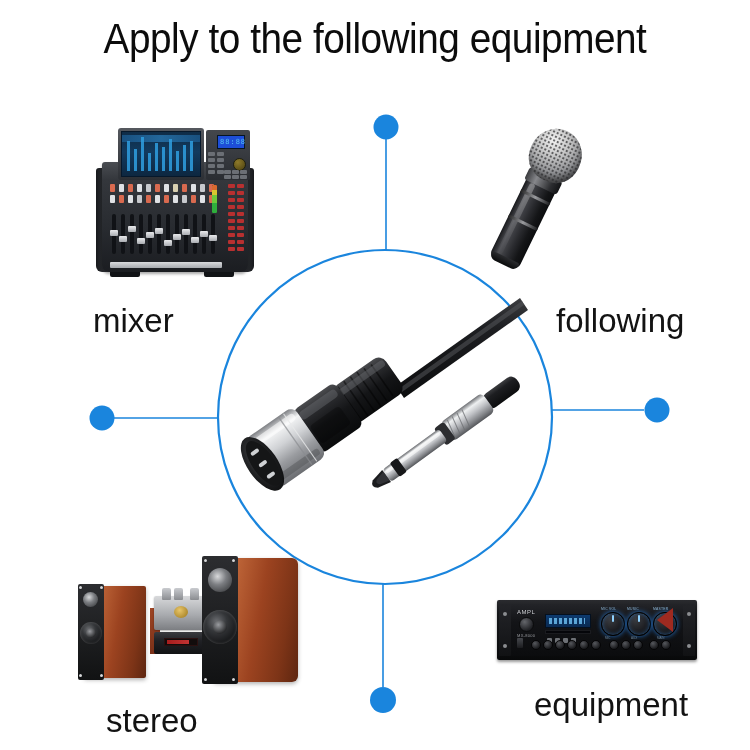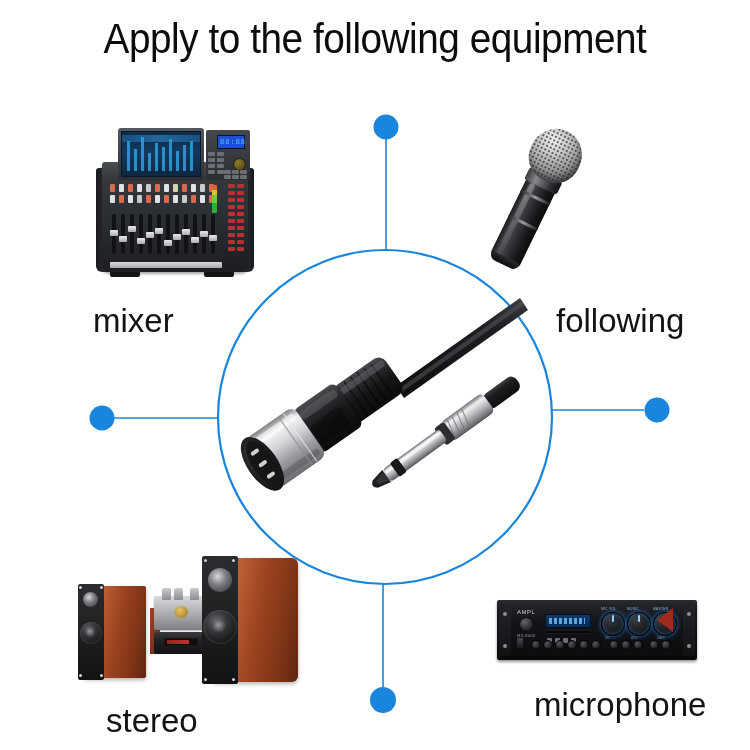--- a/index.html
+++ b/index.html
@@ -679,21 +679,21 @@
     <div class="rk-smallknob" style="left:70px;"></div>
     <div class="rk-smallknob" style="left:82px;"></div>
     <div class="rk-smallknob" style="left:94px;"></div>
     <div class="rk-smallknob" style="left:112px;"></div>
     <div class="rk-smallknob" style="left:124px;"></div>
     <div class="rk-smallknob" style="left:136px;"></div>
     <div class="rk-smallknob" style="left:152px;"></div>
     <div class="rk-smallknob" style="left:164px;"></div>
     <div class="rk-wedge"></div>
   </div>
-  <div class="eq-label" id="label-amplifier">microphone</div>
+  <div class="eq-label" id="label-amplifier">equipment</div>
 
   <div id="eq-cable">
     <svg viewBox="0 0 320 260" width="320" height="260">
       <defs>
         <linearGradient id="gChrome" x1="0" y1="0" x2="0" y2="1">
           <stop offset="0%" stop-color="#7e8084"></stop>
           <stop offset="18%" stop-color="#f2f3f4"></stop>
           <stop offset="42%" stop-color="#d0d2d5"></stop>
           <stop offset="68%" stop-color="#9a9ca0"></stop>
           <stop offset="100%" stop-color="#6b6d71"></stop>

